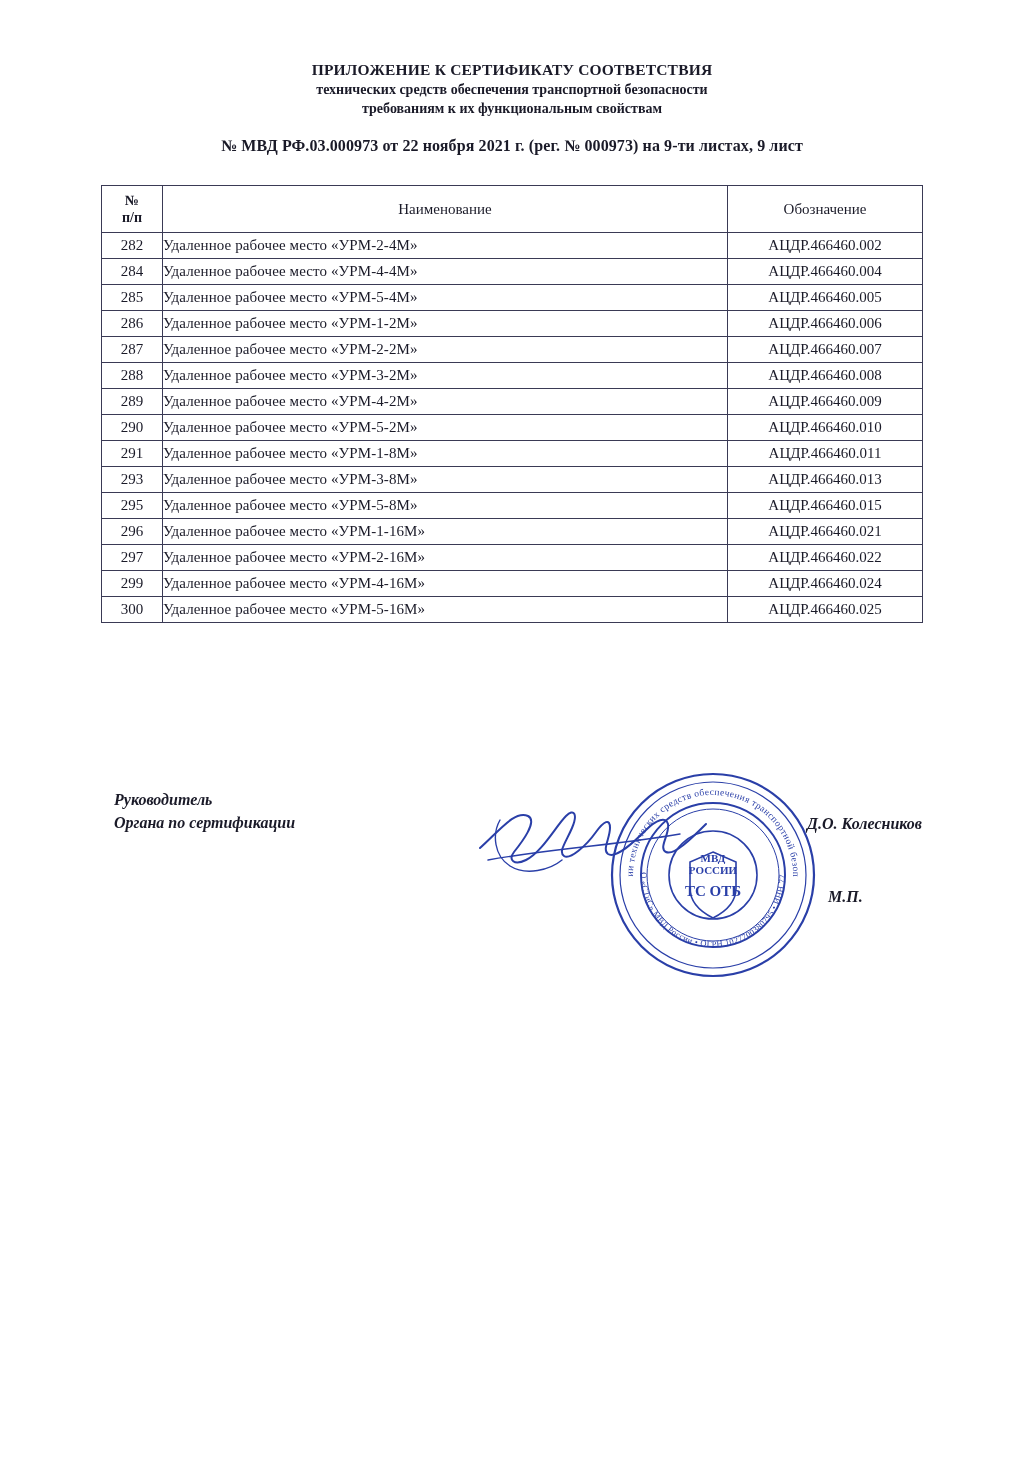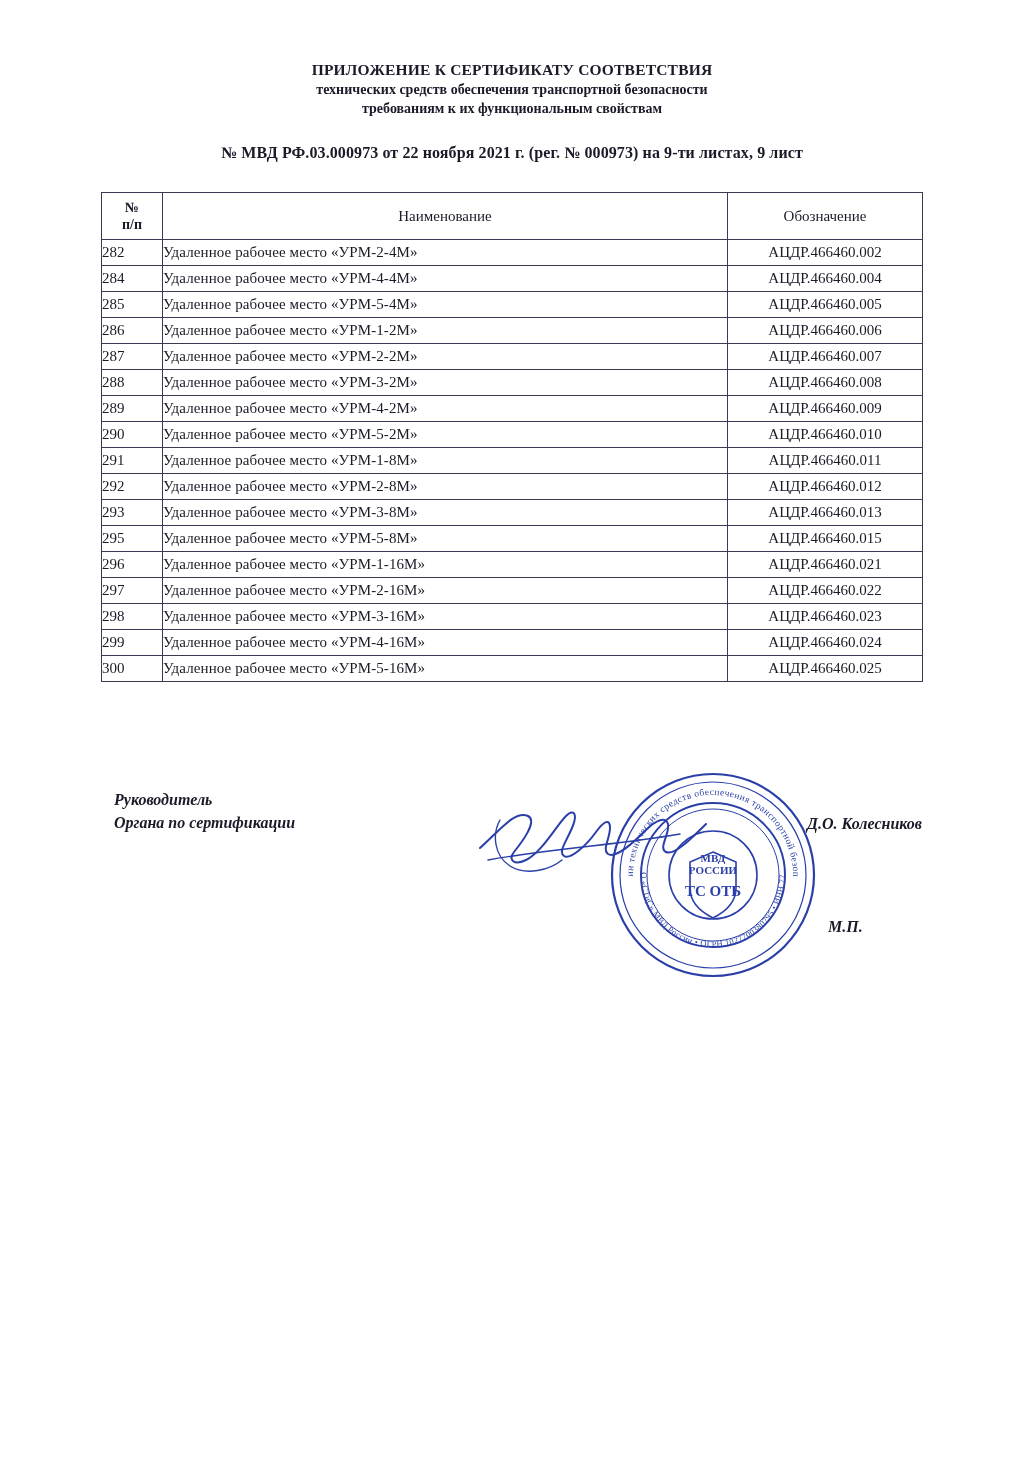--- a/index.html
+++ b/index.html
@@ -33,21 +33,21 @@
   .header .line2,
   .header .line3 {
     font-weight: bold;
     font-size: 14px;
     line-height: 19px;
   }
   .reg-line {
     text-align: center;
     font-weight: bold;
     font-size: 16px;
-    margin-top: 26px;
+    margin-top: 19px;
     letter-spacing: 0.1px;
   }
   table.items {
     border-collapse: collapse;
     margin: 30px auto 0 auto;
     width: 806px;
     table-layout: fixed;
   }
   table.items th,
   table.items td {
@@ -72,20 +72,21 @@
     margin-top: 20px;
   }
   table.items thead th.desig-head {
     width: 190px;
   }
   table.items tbody td {
     height: 25px;
     line-height: 25px;
   }
   td.c-num {
+    text-align: center;
     font-size: 15px;
   }
   td.c-name {
     padding-left: 9px;
     letter-spacing: 0.1px;
   }
   td.c-desig {
     text-align: center;
   }
   .sign-block {
@@ -107,21 +108,20 @@
     white-space: nowrap;
     margin-left: 32px;
   }
   .mp {
     position: absolute;
     left: 828px;
     top: 888px;
     font-style: italic;
     font-weight: bold;
     font-size: 16px;
-    margin-top: 30px;
   }
   
   .stamp {
     position: absolute;
     left: 608px;
     top: 770px;
     width: 210px;
     height: 210px;
     pointer-events: none;
   }
@@ -198,48 +198,38 @@
           <td class="c-num">290</td>
           <td class="c-name">Удаленное рабочее место «УРМ-5-2М»</td>
           <td class="c-desig">АЦДР.466460.010</td>
         </tr>
         <tr>
           <td class="c-num">291</td>
           <td class="c-name">Удаленное рабочее место «УРМ-1-8М»</td>
           <td class="c-desig">АЦДР.466460.011</td>
         </tr>
         <tr>
-          <td class="c-num">292</td>
-          <td class="c-name">Удаленное рабочее место «УРМ-2-8М»</td>
-          <td class="c-desig">АЦДР.466460.012</td>
-        </tr>
-        <tr>
           <td class="c-num">293</td>
           <td class="c-name">Удаленное рабочее место «УРМ-3-8М»</td>
           <td class="c-desig">АЦДР.466460.013</td>
         </tr>
         <tr>
           <td class="c-num">295</td>
           <td class="c-name">Удаленное рабочее место «УРМ-5-8М»</td>
           <td class="c-desig">АЦДР.466460.015</td>
         </tr>
         <tr>
           <td class="c-num">296</td>
           <td class="c-name">Удаленное рабочее место «УРМ-1-16М»</td>
           <td class="c-desig">АЦДР.466460.021</td>
         </tr>
         <tr>
           <td class="c-num">297</td>
           <td class="c-name">Удаленное рабочее место «УРМ-2-16М»</td>
           <td class="c-desig">АЦДР.466460.022</td>
-        </tr>
-        <tr>
-          <td class="c-num">298</td>
-          <td class="c-name">Удаленное рабочее место «УРМ-3-16М»</td>
-          <td class="c-desig">АЦДР.466460.023</td>
         </tr>
         <tr>
           <td class="c-num">299</td>
           <td class="c-name">Удаленное рабочее место «УРМ-4-16М»</td>
           <td class="c-desig">АЦДР.466460.024</td>
         </tr>
         <tr>
           <td class="c-num">300</td>
           <td class="c-name">Удаленное рабочее место «УРМ-5-16М»</td>
           <td class="c-desig">АЦДР.466460.025</td>

